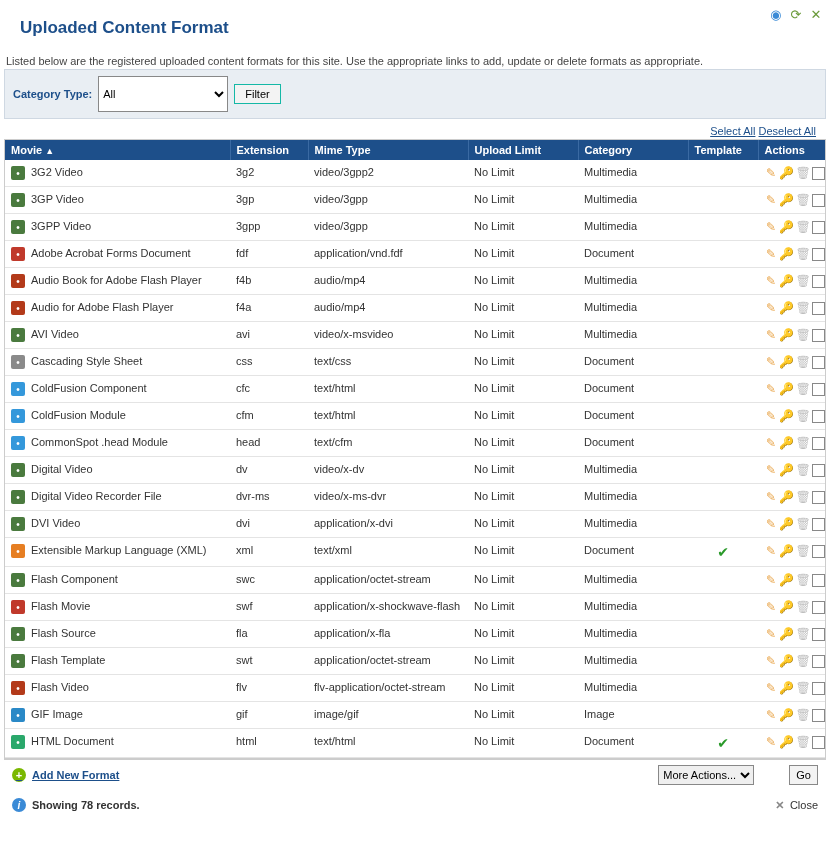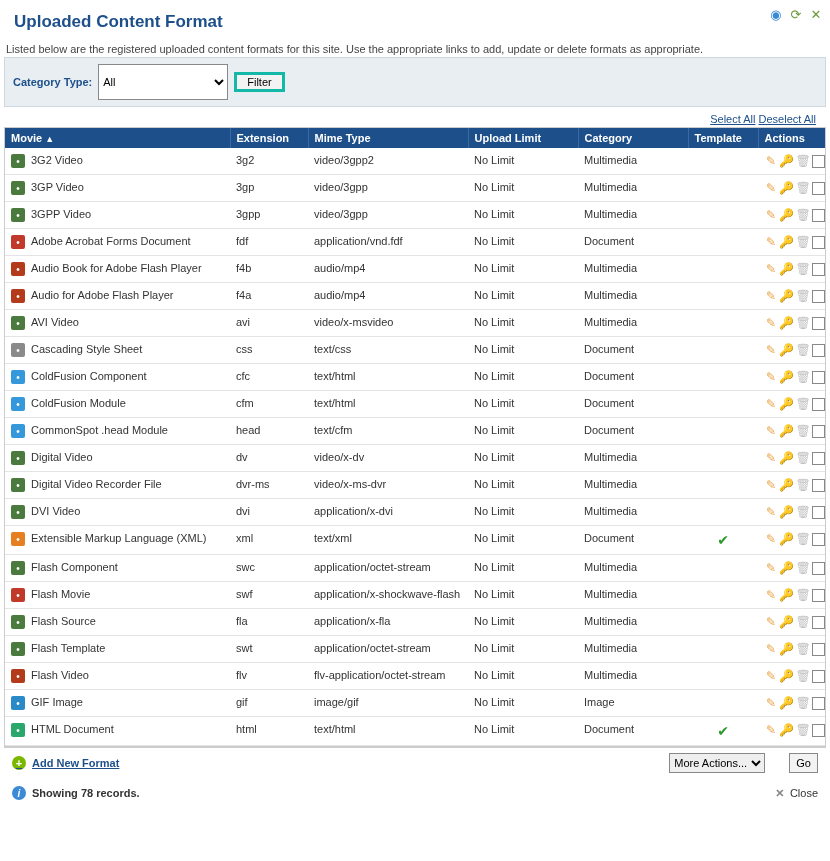--- a/index.html
+++ b/index.html
@@ -14,21 +14,21 @@
   .header {
     padding: 4px 6px 2px 6px;
     display: flex;
     justify-content: space-between;
     align-items: flex-start;
   }
   .page-title {
     color: #1d4f8a;
     font-size: 17px;
     font-weight: bold;
-    margin: 8px;
+    margin: 14px;
   }
   .header-icons { display: flex; gap: 4px; padding-top: 2px; }
   .hicon {
     width: 16px; height: 16px; display: inline-flex; align-items: center; justify-content: center;
     font-size: 13px; cursor: pointer;
   }
   .subtitle {
     padding: 0 6px 0 6px;
     color: #444;
     line-height: 1.4;
@@ -48,21 +48,21 @@
     font-size: 11px;
     background: #fff;
     border: 1px solid #888;
     height: 36px;
     min-width: 130px;
   }
   button.filter-btn {
     font-family: inherit;
     font-size: 11px;
     background: #f3f3f3;
-    border: 3px solid #14b8a6;
+    border: 1px solid #14b8a6;
     height: 20px;
     padding: 0 10px;
     cursor: pointer;
   }
   .sel-links {
     text-align: right;
     padding: 6px 14px 2px 4px;
     font-size: 11px;
   }
   .sel-links a { color: #1d4f8a; text-decoration: underline; cursor: pointer; }
@@ -137,21 +137,21 @@
   .add-link {
     display: flex; align-items: center; gap: 6px;
     color: #1d4f8a; font-weight: bold; text-decoration: underline; cursor: pointer;
   }
   .add-icon {
     width: 14px; height: 14px; border-radius: 50%;
     background: #7ab800; color: #fff;
     display: inline-flex; align-items: center; justify-content: center;
     font-size: 11px; font-weight: bold;
   }
-  .more-actions { display: flex; align-items: center; gap: 0; padding-left: 32px; }
+  .more-actions { display: flex; align-items: center; gap: 11px; padding-left: 32px; }
   .more-actions select {
     font-family: inherit; font-size: 11px; height: 20px;
     border: 1px solid #888;
   }
   .more-actions button {
     font-family: inherit; font-size: 11px; height: 20px; padding: 0 6px;
     border: 1px solid #888; background: #f3f3f3; cursor: pointer; margin-left: 24px;
   }
   .status-bar {
     display: flex;

